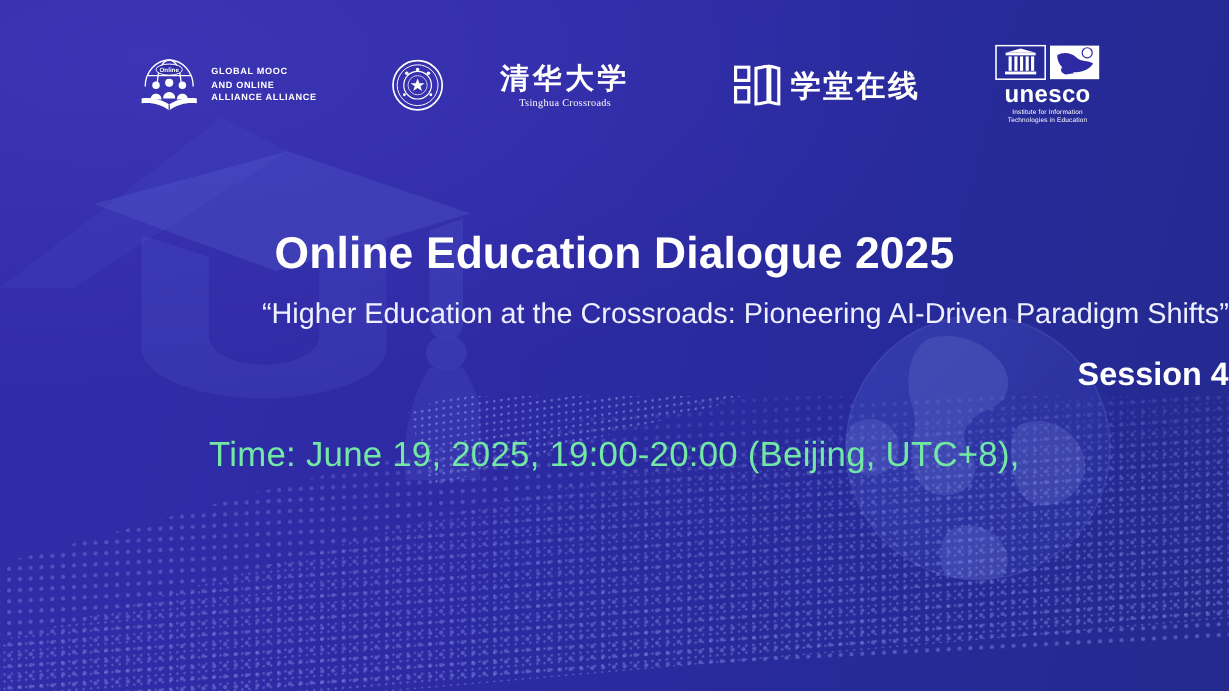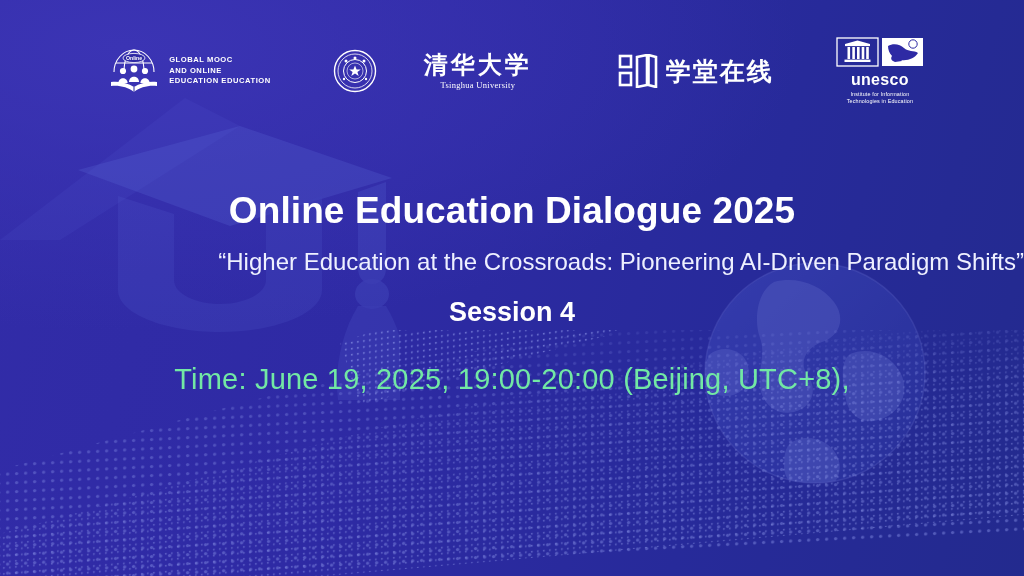--- a/index.html
+++ b/index.html
@@ -42,39 +42,39 @@
     line-height:10.5px; margin-left:7px; white-space:nowrap;
   }
   .tsinghua-wrap { display:flex; flex-direction:column; align-items:center; margin-left:7px; }
   .tsinghua-cn { color:#fff; font-size:24px; font-weight:bold; letter-spacing:3px;
                  font-family:"DejaVu Sans", sans-serif; line-height:26px; }
   .tsinghua-en { color:#fff; font-size:8.5px; letter-spacing:.3px;
                  font-family:"Liberation Serif", serif; margin-top:2px; }
   .xuetang-cn { color:#fff; font-size:25px; font-weight:bold; letter-spacing:2px;
                 font-family:"DejaVu Sans", sans-serif; margin-left:8px; line-height:27px; }
   .unesco-wrap { display:flex; flex-direction:column; align-items:center; }
-  .unesco-word { color:#fff; font-size:16px; font-weight:bold; letter-spacing:.3px;
+  .unesco-word { color:#fff; font-size:20px; font-weight:bold; letter-spacing:.3px;
                  line-height:21px; margin-top:2px; }
   .unesco-sub { color:#fff; font-size:5.4px; line-height:7.2px; letter-spacing:.15px;
                 text-align:center; margin-top:1px; }
 
   
   #content { position:absolute; left:0; top:0; width:1024px; height:576px;
              display:flex; flex-direction:column; align-items:center; }
 
   #title {
     position:absolute; top:190px; width:100%; text-align:center;
     color:#ffffff; font-size:37px; font-weight:bold; letter-spacing:.1px;
   }
   #subtitle {
     position:absolute; top:248px; width:100%; text-align:right;
     color:#eef0ff; font-size:24px; font-weight:normal; letter-spacing:0;
   }
   #session {
-    position:absolute; top:297px; width:100%; text-align:center;
+    position:absolute; top:297px; width:100%; text-align:right;
     color:#ffffff; font-size:27px; font-weight:bold;
   }
   #time {
     position:absolute; top:363px; width:100%; text-align:center;
     color:#72e8a4; font-size:29px; font-weight:normal; letter-spacing:.2px;
   }
 </style>
 </head>
 <body>
 
@@ -166,42 +166,42 @@
             <path d="M23,37 C23,30 33,30 33,37 Z"></path>
           <circle cx="39" cy="26" r="3.1"></circle>
             <path d="M34.4,38 C34.4,31.5 43.6,31.5 43.6,38 Z"></path>
         </g>
         <path d="M5,37 C13,36 22,38 28,42 C34,38 43,36 51,37 L51,41 C43,40 34,42 28,47 C22,42 13,40 5,41 Z" fill="#ffffff"></path>
         <path d="M28,42 L28,47" stroke="#2e2aa4" stroke-width="1"></path>
       </svg>
       <div class="gmooc-txt">
         <div>GLOBAL MOOC</div>
         <div>AND ONLINE</div>
-        <div>EDUCATION EDUCATION</div>
+        <div>ALLIANCE ALLIANCE</div>
       </div>
     </div>
 
     <div class="logo-slot" id="logo-tsinghua">
       <svg width="44" height="44" viewBox="0 0 44 44">
         <circle cx="22" cy="22" r="20.5" fill="none" stroke="#fff" stroke-width="1.4"></circle>
         <circle cx="22" cy="22" r="17" fill="none" stroke="#fff" stroke-width="0.8"></circle>
         <circle cx="22" cy="22" r="11.5" fill="none" stroke="#fff" stroke-width="1"></circle>
         <circle cx="22" cy="22" r="8" fill="none" stroke="#fff" stroke-width="0.6"></circle>
         <polygon points="22,16.5 23.6,20.4 27.8,20.4 24.4,22.9 25.7,26.9 22,24.4 18.3,26.9 19.6,22.9 16.2,20.4 20.4,20.4" fill="#ffffff"></polygon>
         <g fill="#ffffff">
           <circle cx="13" cy="12" r="1.5"></circle>
             <circle cx="22" cy="9" r="1.5"></circle>
             <circle cx="31" cy="12" r="1.5"></circle>
           <circle cx="11" cy="30" r="1.2"></circle>
             <circle cx="33" cy="30" r="1.2"></circle>
         </g>
       </svg>
       <div class="tsinghua-wrap">
         <div class="tsinghua-cn">清华大学</div>
-        <div class="tsinghua-en">Tsinghua University</div>
+        <div class="tsinghua-en">Tsinghua Crossroads</div>
       </div>
     </div>
 
     <div class="logo-slot" id="logo-xuetang">
       <svg width="40" height="34" viewBox="0 0 40 34">
         <g fill="none" stroke="#ffffff" stroke-width="2.6">
           <rect x="2" y="2" width="11" height="11"></rect>
           <rect x="2" y="19" width="11" height="12"></rect>
         </g>
         <path d="M19,3 L29,1 L29,31 L19,33 Z" fill="none" stroke="#ffffff" stroke-width="2.6"></path>

